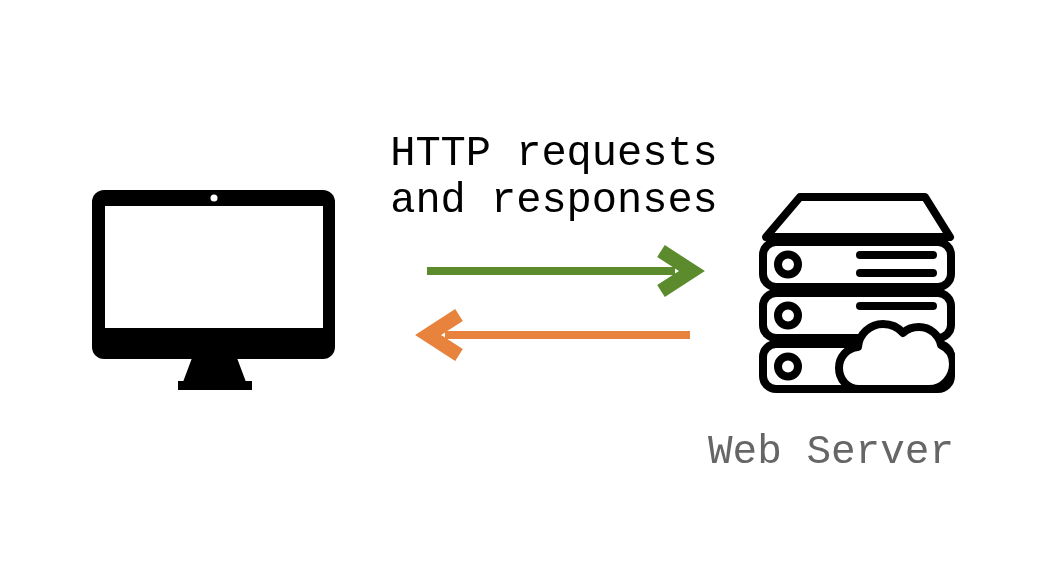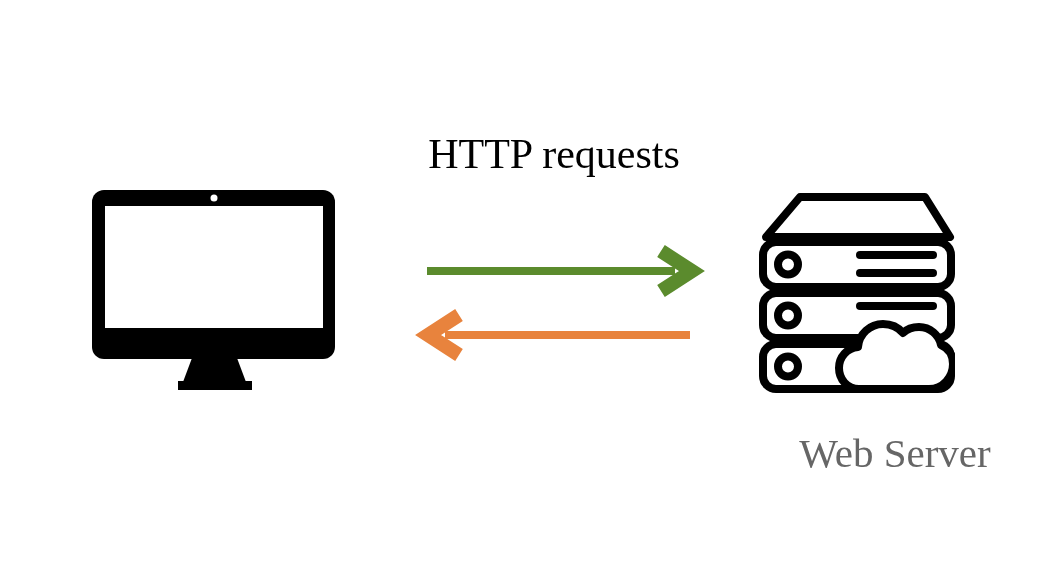--- a/index.html
+++ b/index.html
@@ -6,21 +6,21 @@
     margin: 0;
     padding: 0;
     background: #ffffff;
   }
   .canvas {
     position: relative;
     width: 1044px;
     height: 580px;
     background: var(--bg-color, #ffffff);
     overflow: hidden;
-    font-family: Liberation Serif, serif;
+    font-family: Liberation Mono, monospace;
   }
   .title-block {
     position: absolute;
     left: 354px;
     top: 131px;
     width: 400px;
     text-align: center;
     color: var(--title-color, #000000);
     font-size: 42px;
     line-height: 47px;
@@ -53,29 +53,30 @@
   .node-label {
     position: absolute;
     top: 429px;
     width: 300px;
     text-align: center;
     color: var(--label-color, #666666);
     font-size: 41px;
     font-weight: 400;
   }
   .client-label { left: 64px; }
-  .server-label { left: 745px; }
+  .server-label { left: 681px; }
 </style>
 </head>
 <body>
 
 <div class="canvas">
 
   <div class="title-block">
     <div>HTTP requests</div>
+    <div>and responses</div>
   </div>
 
   <svg class="client-icon-svg" viewBox="0 0 250 205">
     <rect x="2" y="1" width="243" height="169" rx="12" fill="#000000"></rect>
     <rect x="15" y="17" width="218" height="122" fill="#ffffff"></rect>
     <circle cx="124" cy="9" r="3.5" fill="#ffffff"></circle>
     <path d="M102 169 L147 169 L156 193 L93 193 Z" fill="#000000"></path>
     <rect x="88" y="192" width="74" height="9" fill="#000000"></rect>
   </svg>
 

